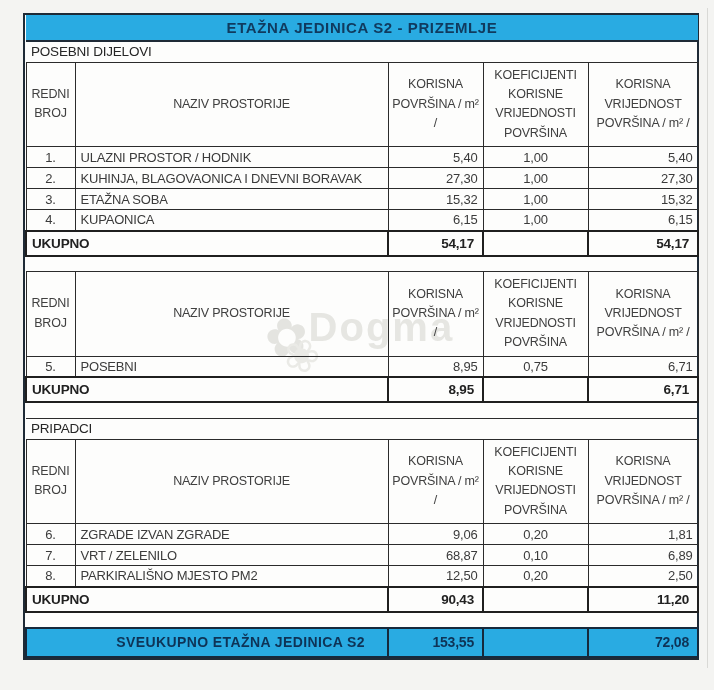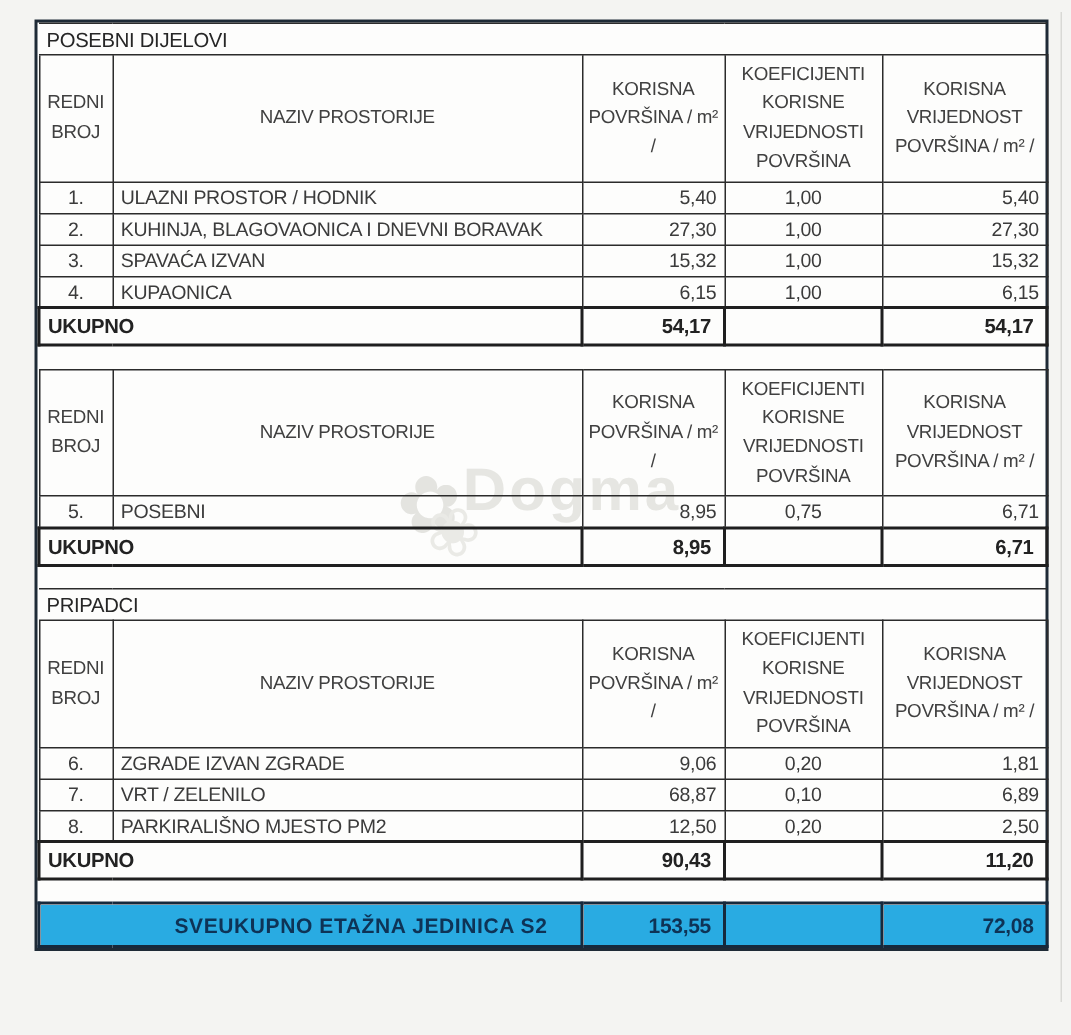--- a/index.html
+++ b/index.html
@@ -122,20 +122,23 @@
     <table>
       <colgroup>
         <col style="width:49px">
           <col style="width:313px">
           <col style="width:95px">
           <col style="width:105px">
           <col style="width:110px">
       </colgroup>
 
       <tbody>
+          <tr class="title-row">
+        <td colspan="5">ETAŽNA JEDINICA S2 - PRIZEMLJE</td>
+      </tr>
 
       <tr class="section-row">
         <td colspan="5">POSEBNI DIJELOVI</td>
       </tr>
       <tr class="header-row">
         <td>REDNI BROJ</td>
         <td>NAZIV PROSTORIJE</td>
         <td>KORISNA POVRŠINA / m² /</td>
         <td>KOEFICIJENTI KORISNE VRIJEDNOSTI POVRŠINA</td>
         <td>KORISNA VRIJEDNOST POVRŠINA / m² /</td>
@@ -149,21 +152,21 @@
       </tr>
       <tr class="data-row">
         <td class="center">2.</td>
         <td>KUHINJA, BLAGOVAONICA I DNEVNI BORAVAK</td>
         <td class="num">27,30</td>
         <td class="center">1,00</td>
         <td class="num">27,30</td>
       </tr>
       <tr class="data-row">
         <td class="center">3.</td>
-        <td>SPAVAĆA IZVAN</td>
+        <td>ETAŽNA SOBA</td>
         <td class="num">15,32</td>
         <td class="center">1,00</td>
         <td class="num">15,32</td>
       </tr>
       <tr class="data-row">
         <td class="center">4.</td>
         <td>KUPAONICA</td>
         <td class="num">6,15</td>
         <td class="center">1,00</td>
         <td class="num">6,15</td>

